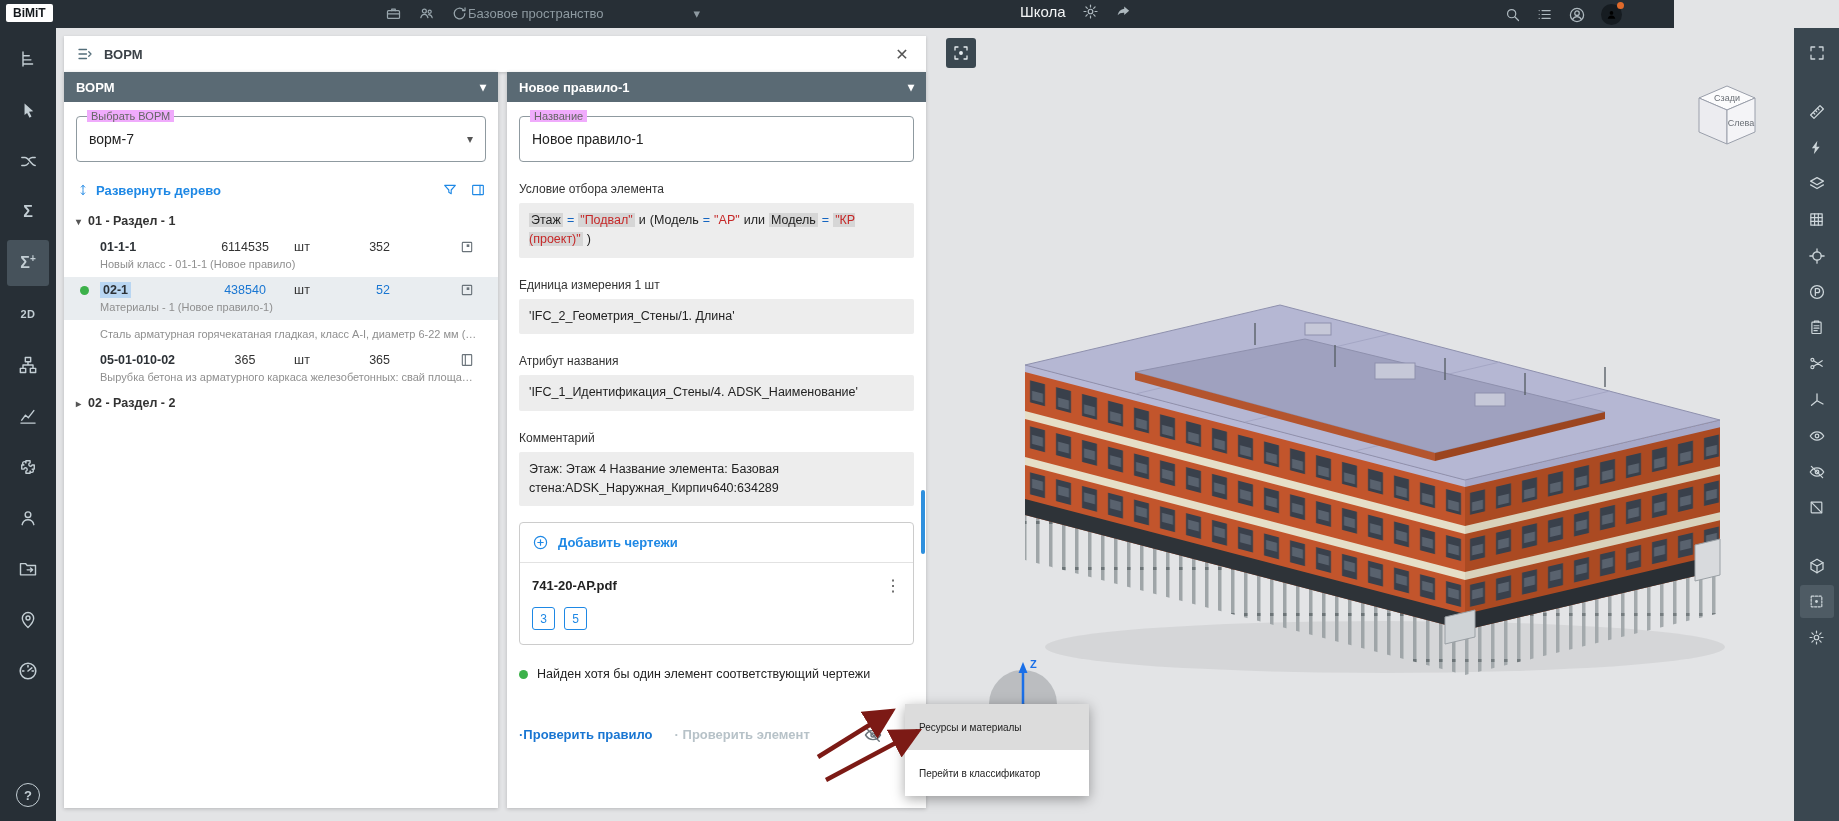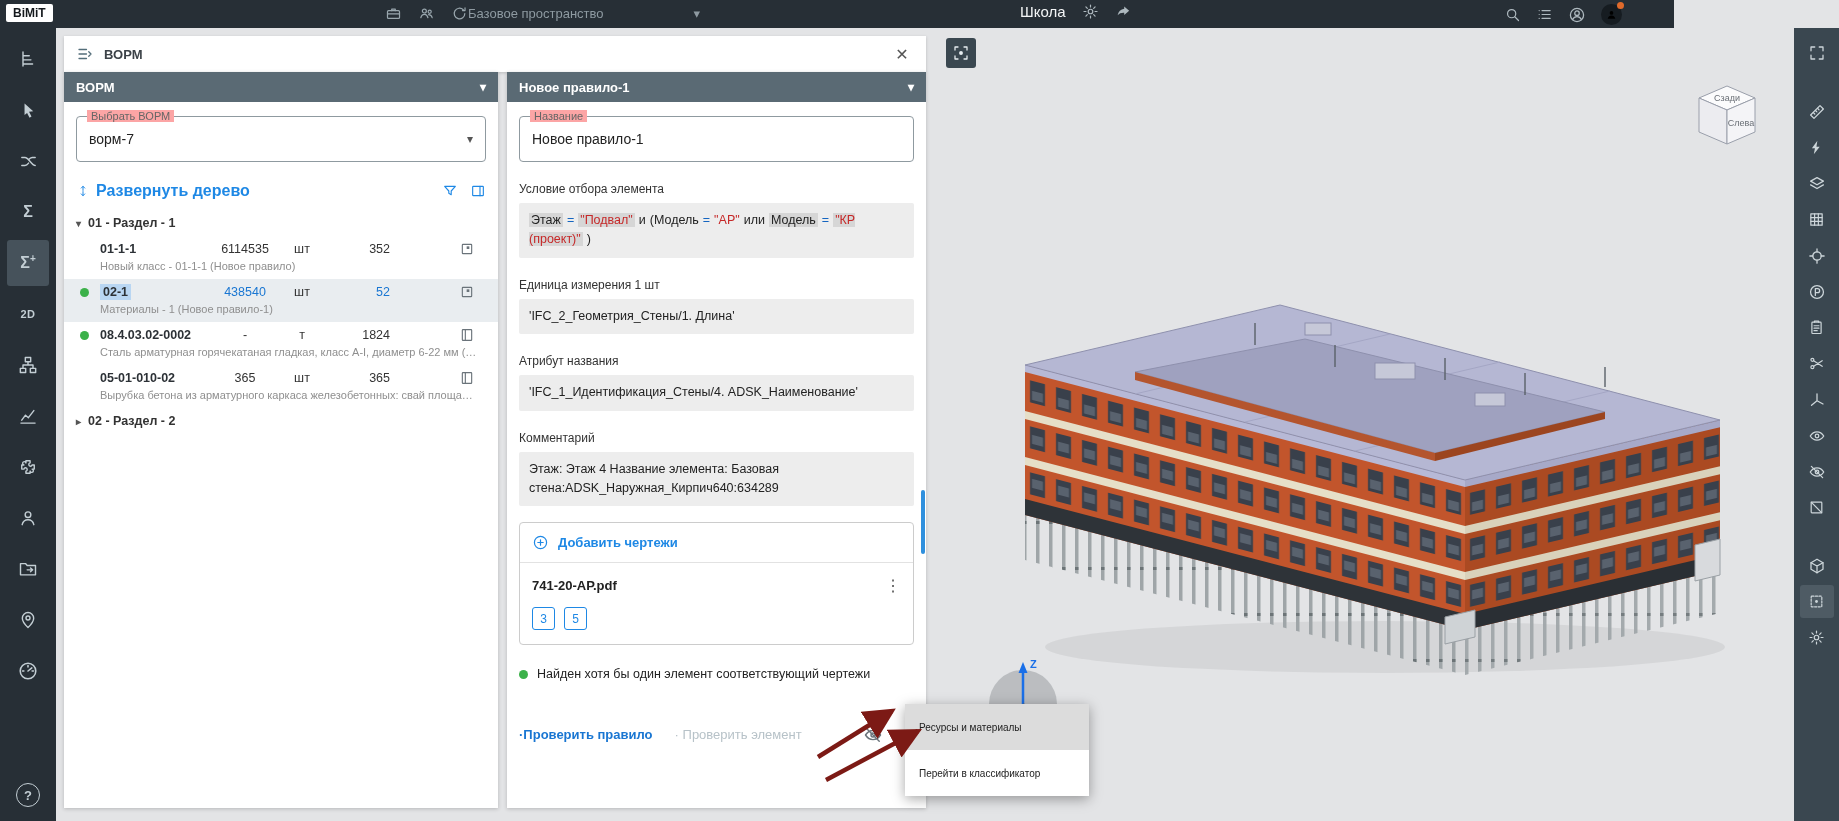--- a/index.html
+++ b/index.html
@@ -46,25 +46,25 @@
   .p-close{margin-left:auto;color:#555;font-size:16px;width:24px;height:24px;display:flex;align-items:center;justify-content:center;cursor:pointer}
   .p-body{display:flex;height:736px}
   .col-left{width:434px;background:#fff;display:flex;flex-direction:column;position:relative;box-shadow:0 1px 4px rgba(0,0,0,.2)}
   .col-gap{width:9px}
   .col-right{flex:1;background:#fff;display:flex;flex-direction:column;position:relative;box-shadow:0 1px 4px rgba(0,0,0,.2)}
   .sec-bar{height:30px;background:#5a6a74;color:#fff;display:flex;align-items:center;padding:0 12px;font-size:13px;font-weight:bold;flex:none}
   .sec-caret{margin-left:auto;font-size:12px;cursor:pointer}
   
   .vorm-body{padding:14px 12px 0;flex:none}
   .fld{position:relative;border:1px solid #8f9aa0;border-radius:4px;height:46px;display:flex;align-items:center;padding:0 12px;background:#fff}
-  .fld-label{position:absolute;top:-7px;left:10px;background:#fca5a5;padding:0 4px;font-size:11px;color:#666}
+  .fld-label{position:absolute;top:-7px;left:10px;background:#f0abfc;padding:0 4px;font-size:11px;color:#666}
   .fld-value{font-size:14px;color:#222;border:none;outline:none;font-family:inherit;width:100%;background:transparent}
   .fld-caret{margin-left:auto;color:#555;font-size:12px}
   .expand-row{margin-top:20px;display:flex;align-items:center;color:#1e88e5}
-  .expand-link{display:flex;align-items:center;gap:6px;font-size:16px;font-weight:bold;cursor:pointer}
+  .expand-link{display:flex;align-items:center;gap:6px;font-size:13px;font-weight:bold;cursor:pointer}
   .expand-row .right{margin-left:auto;display:flex;gap:12px}
   .vorm-tree{margin-top:10px}
   .tgroup{display:flex;align-items:center;gap:7px;padding:6px 8px 6px 12px;font-size:12.5px;font-weight:bold;color:#333;cursor:pointer}
   .tgroup .tw{color:#555;font-size:10px}
   .trow{padding:5px 9px 7px 0}
   .trow.selected{background:#e9edf0}
   .tmain{display:grid;grid-template-columns:26px 112px 66px 48px 64px 1fr 44px;align-items:center;padding-left:10px;font-size:12.5px}
   .tdot{width:9px;height:9px;border-radius:50%;background:#3cb14a;margin-left:6px}
   .tcode{font-weight:bold;color:#2c3136}
   .tcode .sel{background:#b9d6f2;padding:1px 3px}
@@ -86,21 +86,21 @@
   .dcard{margin-top:16px;border:1px solid #ccc;border-radius:4px}
   .dc-add{display:flex;align-items:center;gap:9px;padding:11px 12px;color:#1e88e5;font-size:13px;font-weight:bold;border-bottom:1px solid #e2e2e2;cursor:pointer}
   .dc-file{display:flex;align-items:center;padding:13px 12px 3px;font-size:13px;font-weight:bold;color:#222}
   .dc-kebab{margin-left:auto;color:#555;font-size:16px;cursor:pointer;font-weight:normal}
   .dc-chips{display:flex;gap:9px;padding:9px 12px 14px}
   .chip{min-width:23px;height:23px;border:1px solid #1e88e5;color:#1e88e5;border-radius:3px;display:flex;align-items:center;justify-content:center;font-size:12px;padding:0 5px;cursor:pointer}
   .status{display:flex;align-items:center;gap:9px;margin-top:22px;font-size:12.5px;color:#222}
   .sdot{width:9px;height:9px;border-radius:50%;background:#3cb14a;flex:none}
   .rfooter{position:absolute;left:12px;right:10px;top:622px;display:flex;align-items:center;font-size:13px}
   .lnk-blue{color:#1976d2;font-weight:bold;cursor:pointer}
-  .lnk-gray{color:#b7c2c8;font-weight:normal;margin-left:22px}
+  .lnk-gray{color:#b7c2c8;font-weight:bold;margin-left:22px}
   .rfooter .ricons{margin-left:auto;display:flex;align-items:center;gap:16px}
   .rfooter .eyeoff{color:#6a737a}
   .rfooter .kebab{color:#444;font-size:17px;cursor:pointer}
   .vscroll{position:absolute;right:1px;top:388px;width:4px;height:64px;background:#2f8fdd;border-radius:2px;cursor:pointer}
   
   .ctx{position:absolute;left:905px;top:704px;width:184px;background:#fff;box-shadow:0 3px 12px rgba(0,0,0,.35);z-index:40}
   .ctx-item{height:46px;display:flex;align-items:center;padding:0 14px;font-size:10px;color:#222;cursor:pointer}
   .ctx-item.hl{background:#dcdcdc}
   
   .arrows{position:absolute;left:0;top:0;width:1839px;height:821px;pointer-events:none;z-index:50}
@@ -573,34 +573,20 @@
                 <svg width="16" height="16" viewBox="0 0 24 24">
                   <rect x="5" y="5" width="14" height="14" rx="1"></rect>
                   <rect class="f" x="11.5" y="8" width="4" height="4"></rect>
                 </svg>
               </span>
           </div>
           <div class="tdesc">Материалы - 1 (Новое правило-1)</div>
         </div>
 
         <div class="trow">
-          <div class="tmain">
-            <span class="tdot"></span>
-            <span class="tcode">08.4.03.02-0002</span>
-            <span class="tqty">-</span>
-            <span class="tunit">т</span>
-            <span class="tcount">1824</span>
-            <span></span>
-            <span class="ticon icon">
-                <svg width="16" height="16" viewBox="0 0 24 24">
-                  <rect x="5" y="4" width="14" height="16" rx="1"></rect>
-                  <path d="M9.5 4v16"></path>
-                </svg>
-              </span>
-          </div>
           <div class="tdesc">Сталь арматурная горячекатаная гладкая, класс А-I, диаметр 6-22 мм ( Арма...</div>
         </div>
 
         <div class="trow">
           <div class="tmain">
             <span></span>
             <span class="tcode">05-01-010-02</span>
             <span class="tqty">365</span>
             <span class="tunit">шт</span>
             <span class="tcount">365</span>

